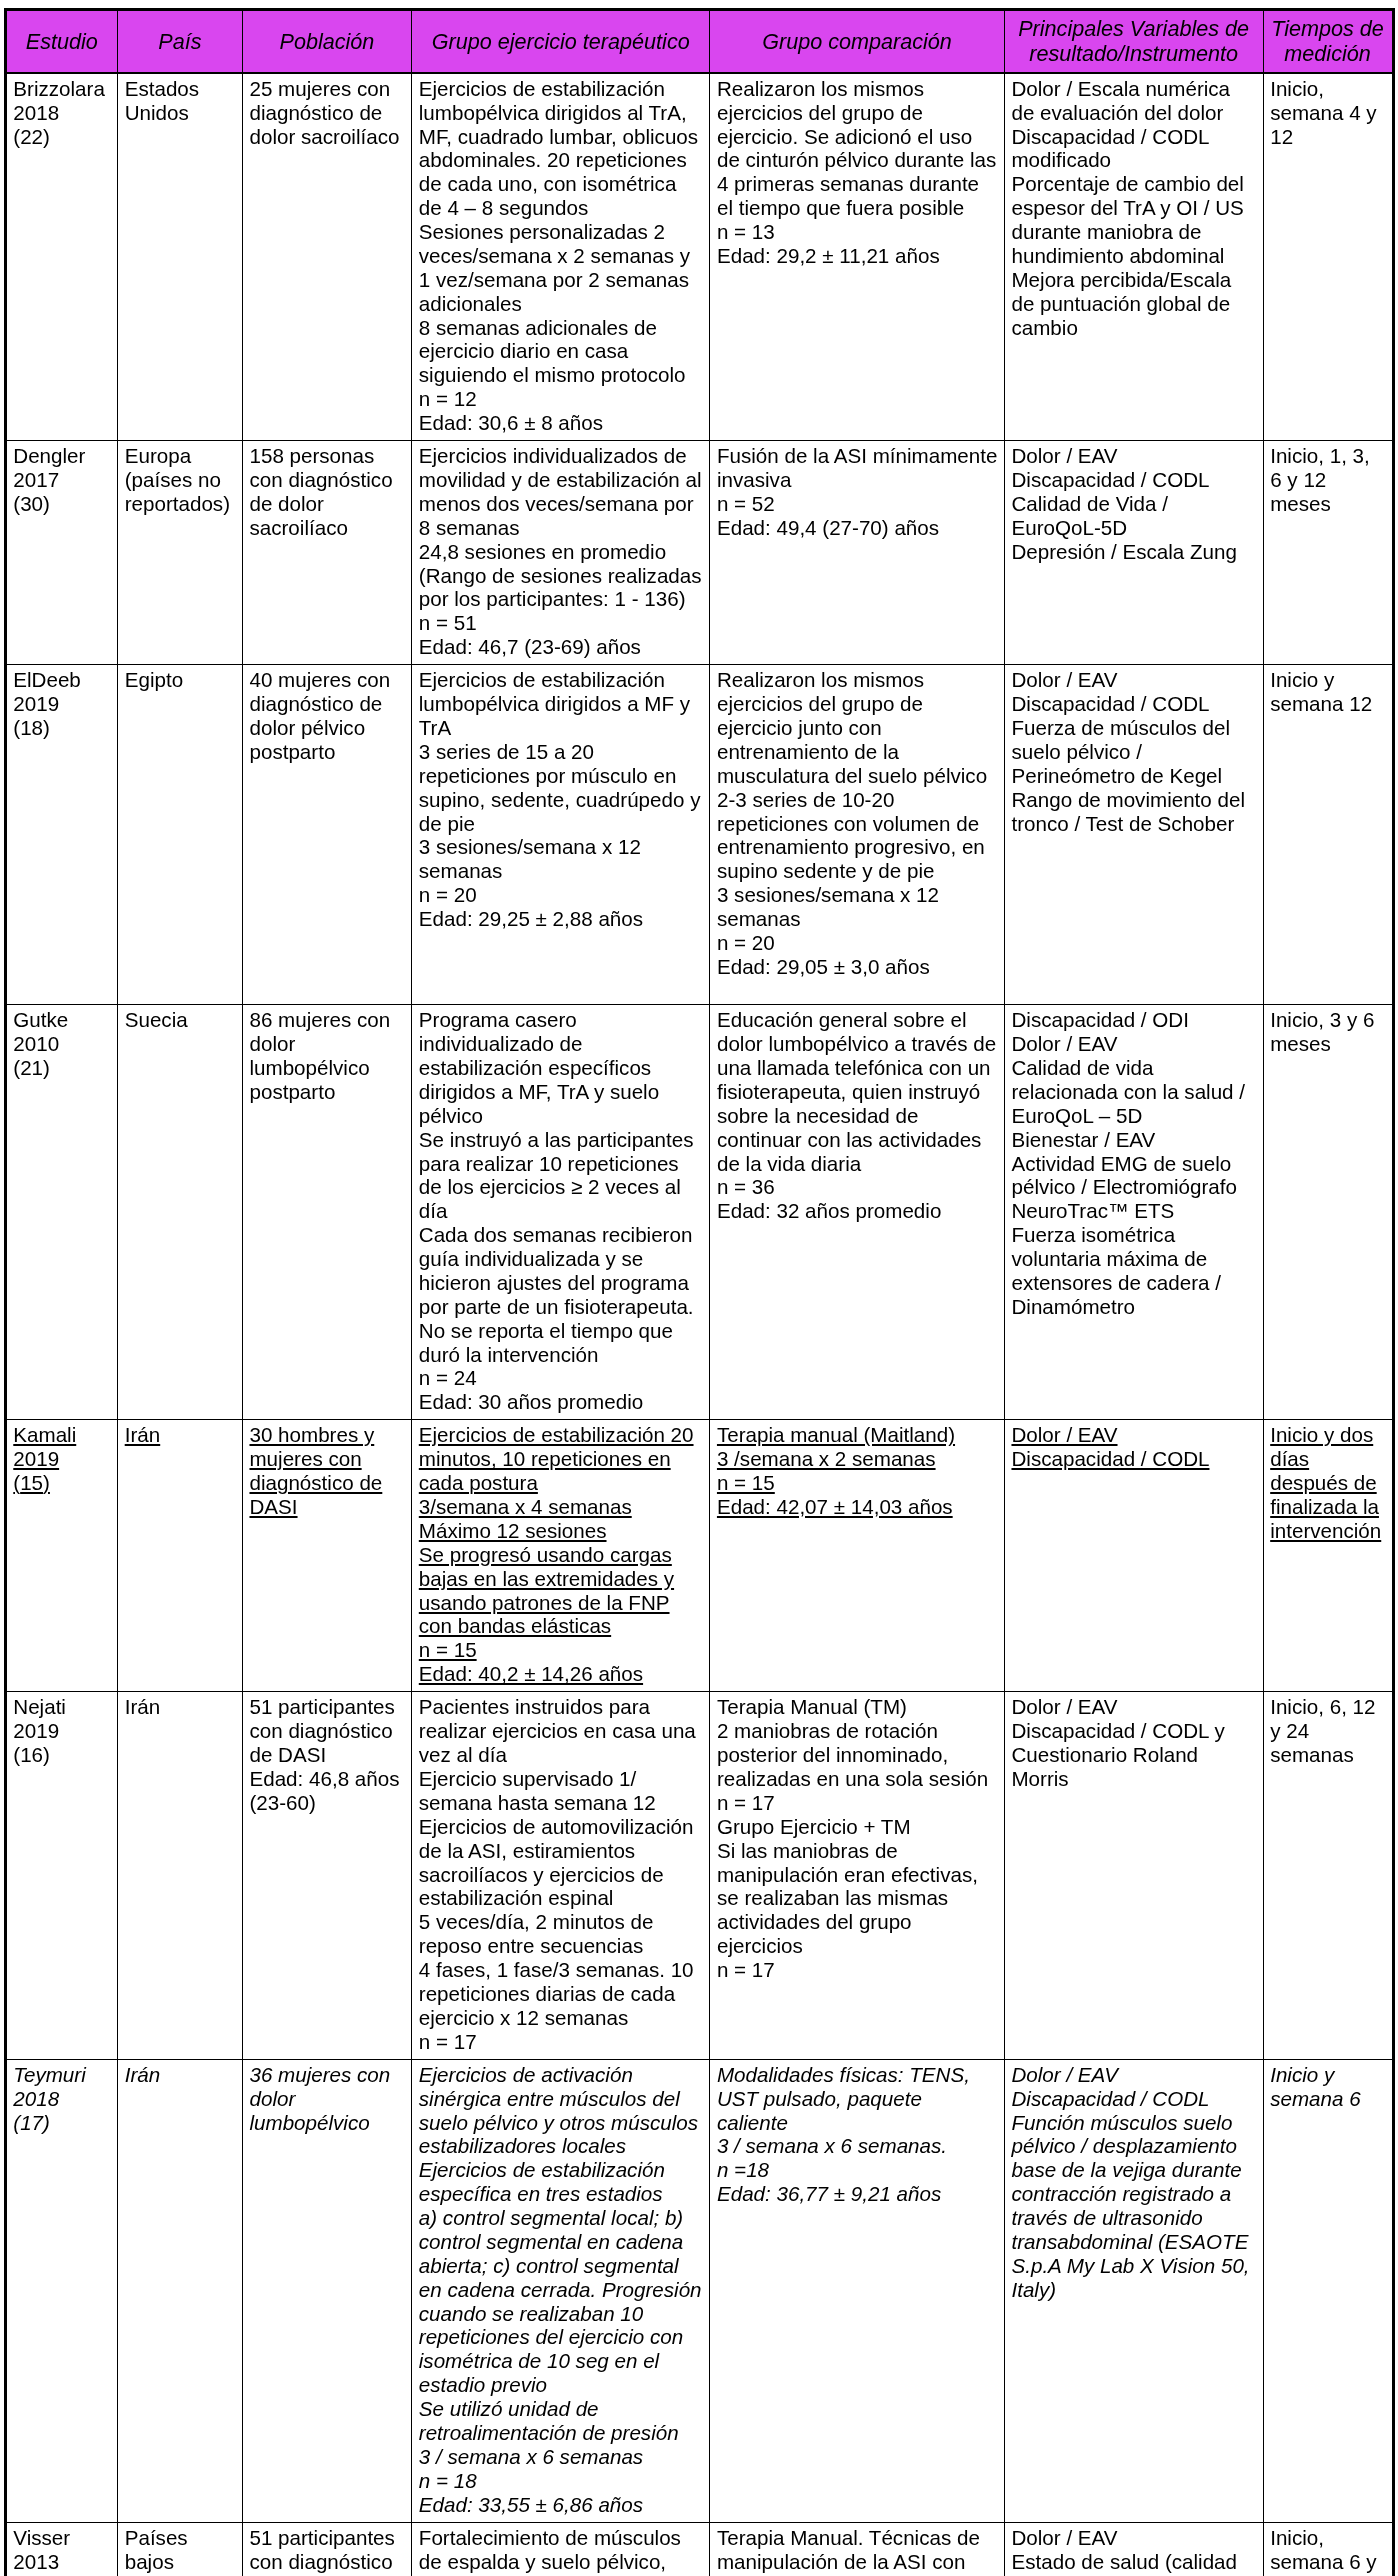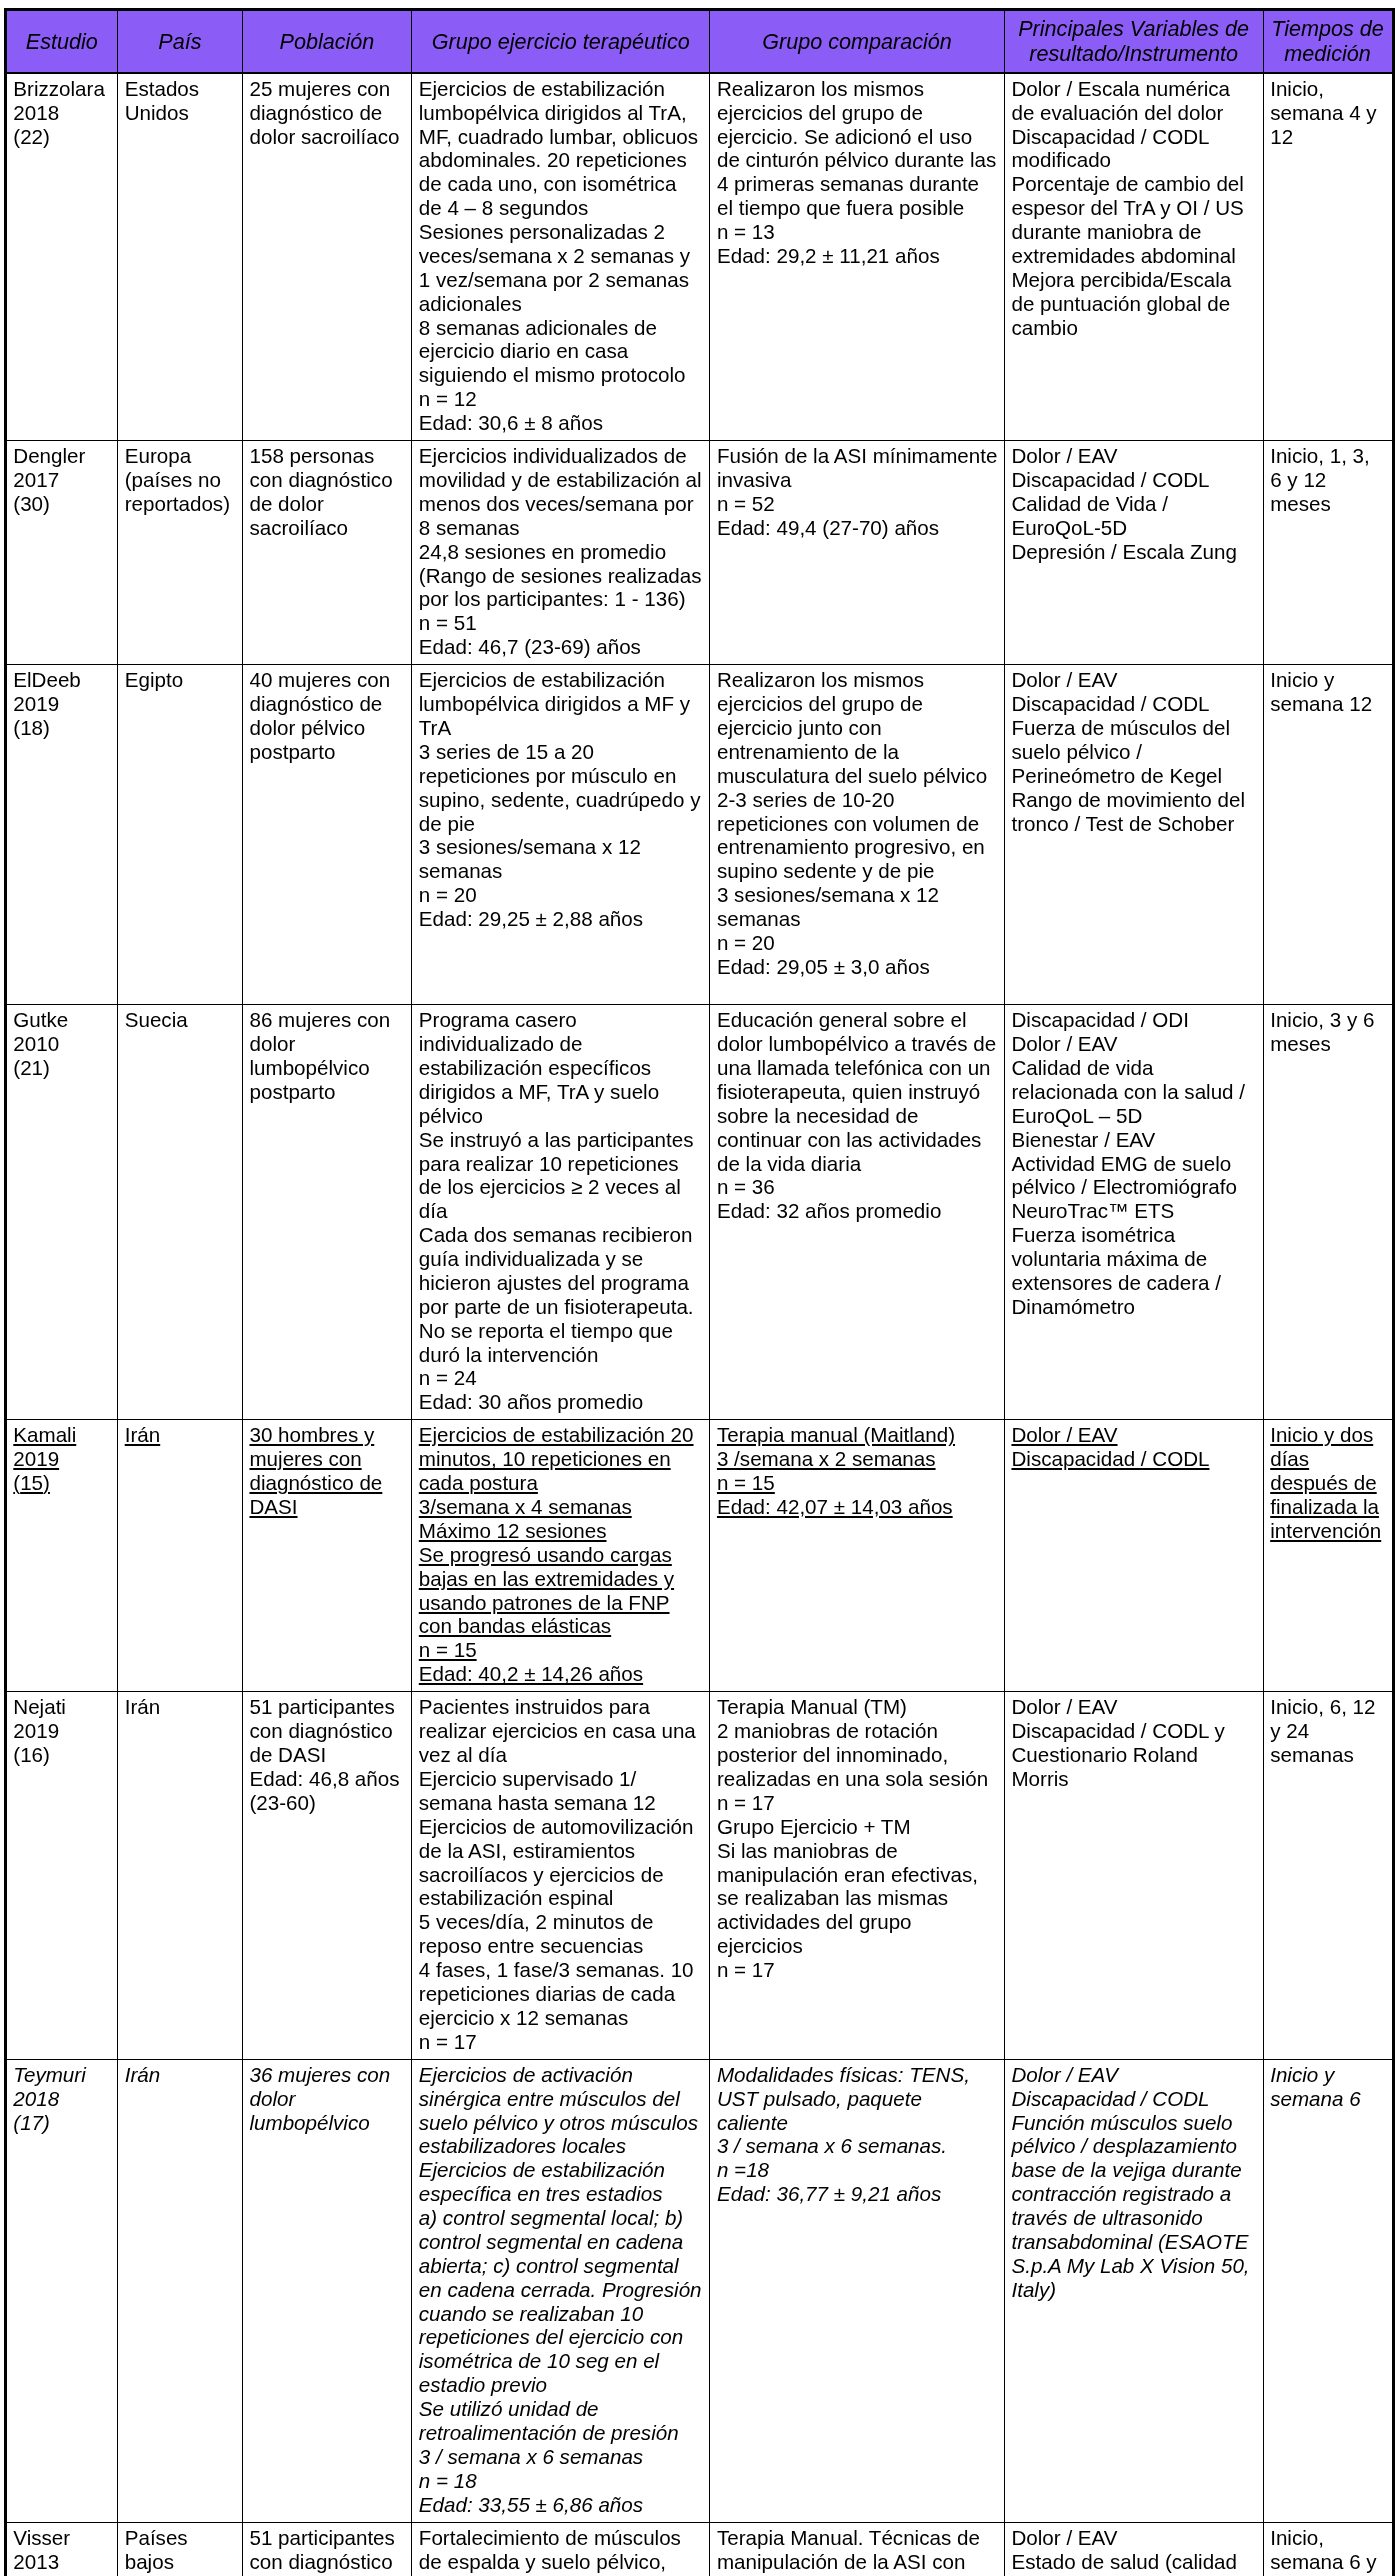--- a/index.html
+++ b/index.html
@@ -19,21 +19,21 @@
   th,td{
     border:1.5px solid #000;
     vertical-align:top;
     text-align:left;
     padding:3.1px 6.2px 5.2px 6.7px;
     font-size:20.6px;
     line-height:1.16;
     word-wrap:break-word;
   }
   thead th{
-    background:#8b5cf6;
+    background:#d946ef;
     font-style:italic;
     font-weight:normal;
     text-align:center;
     vertical-align:middle;
     border-bottom:2.1px solid #000;
     font-size:21.6px;
     padding:5.2px 4.1px;
   }
   td .cell-text{white-space:pre-line;display:block;}
   .refline{display:block;}
@@ -82,21 +82,21 @@
 Edad: 30,6 ± 8 años</span>
         </td>
     <td>
           <span class="cell-text">Realizaron los mismos ejercicios del grupo de ejercicio. Se adicionó el uso de cinturón pélvico durante las 4 primeras semanas durante el tiempo que fuera posible
 n = 13
 Edad: 29,2 ± 11,21 años</span>
         </td>
     <td>
           <span class="cell-text">Dolor / Escala numérica de evaluación del dolor
 Discapacidad / CODL modificado
-Porcentaje de cambio del espesor del TrA y OI / US durante maniobra de extremidades abdominal
+Porcentaje de cambio del espesor del TrA y OI / US durante maniobra de hundimiento abdominal
 Mejora percibida/Escala de puntuación global de cambio</span>
         </td>
     <td>
           <span class="cell-text">Inicio, semana 4 y 12</span>
         </td>
   </tr>
       <tr style="height: 193px;">
     <td>
       <span class="cell-text">Dengler 2017</span>
       <span class="refline"><span>(</span><a>30</a><span>)</span></span>

